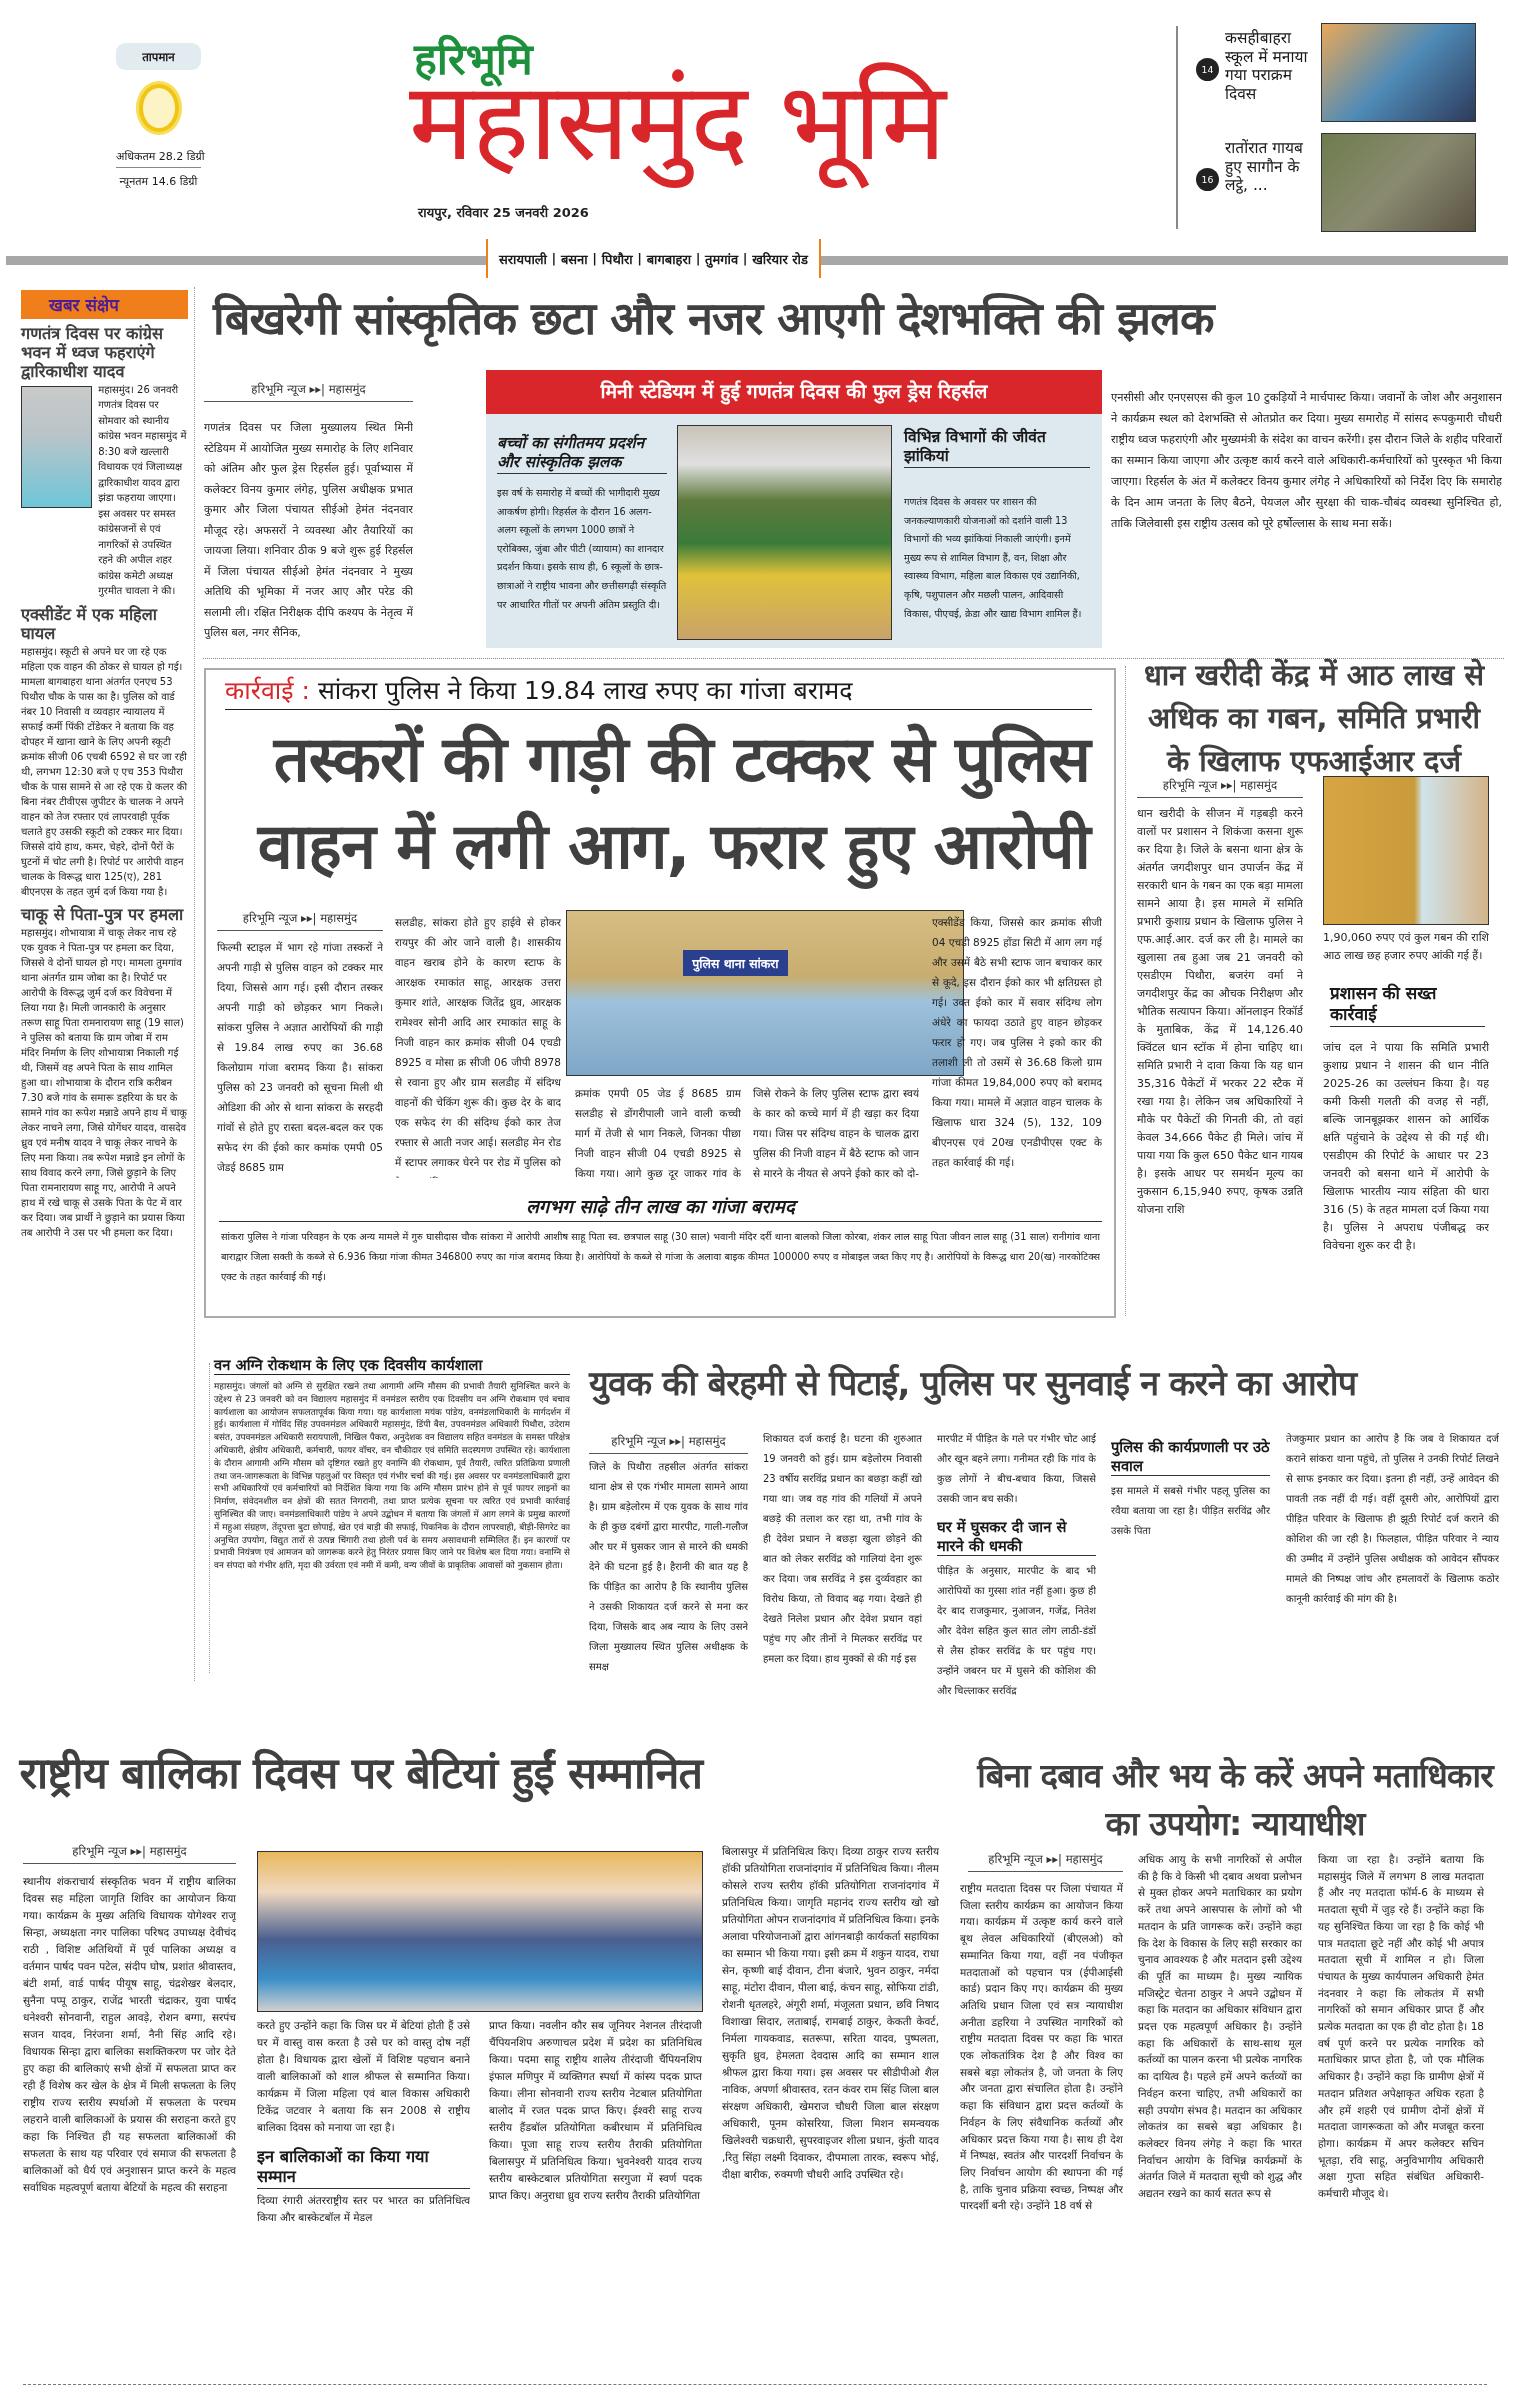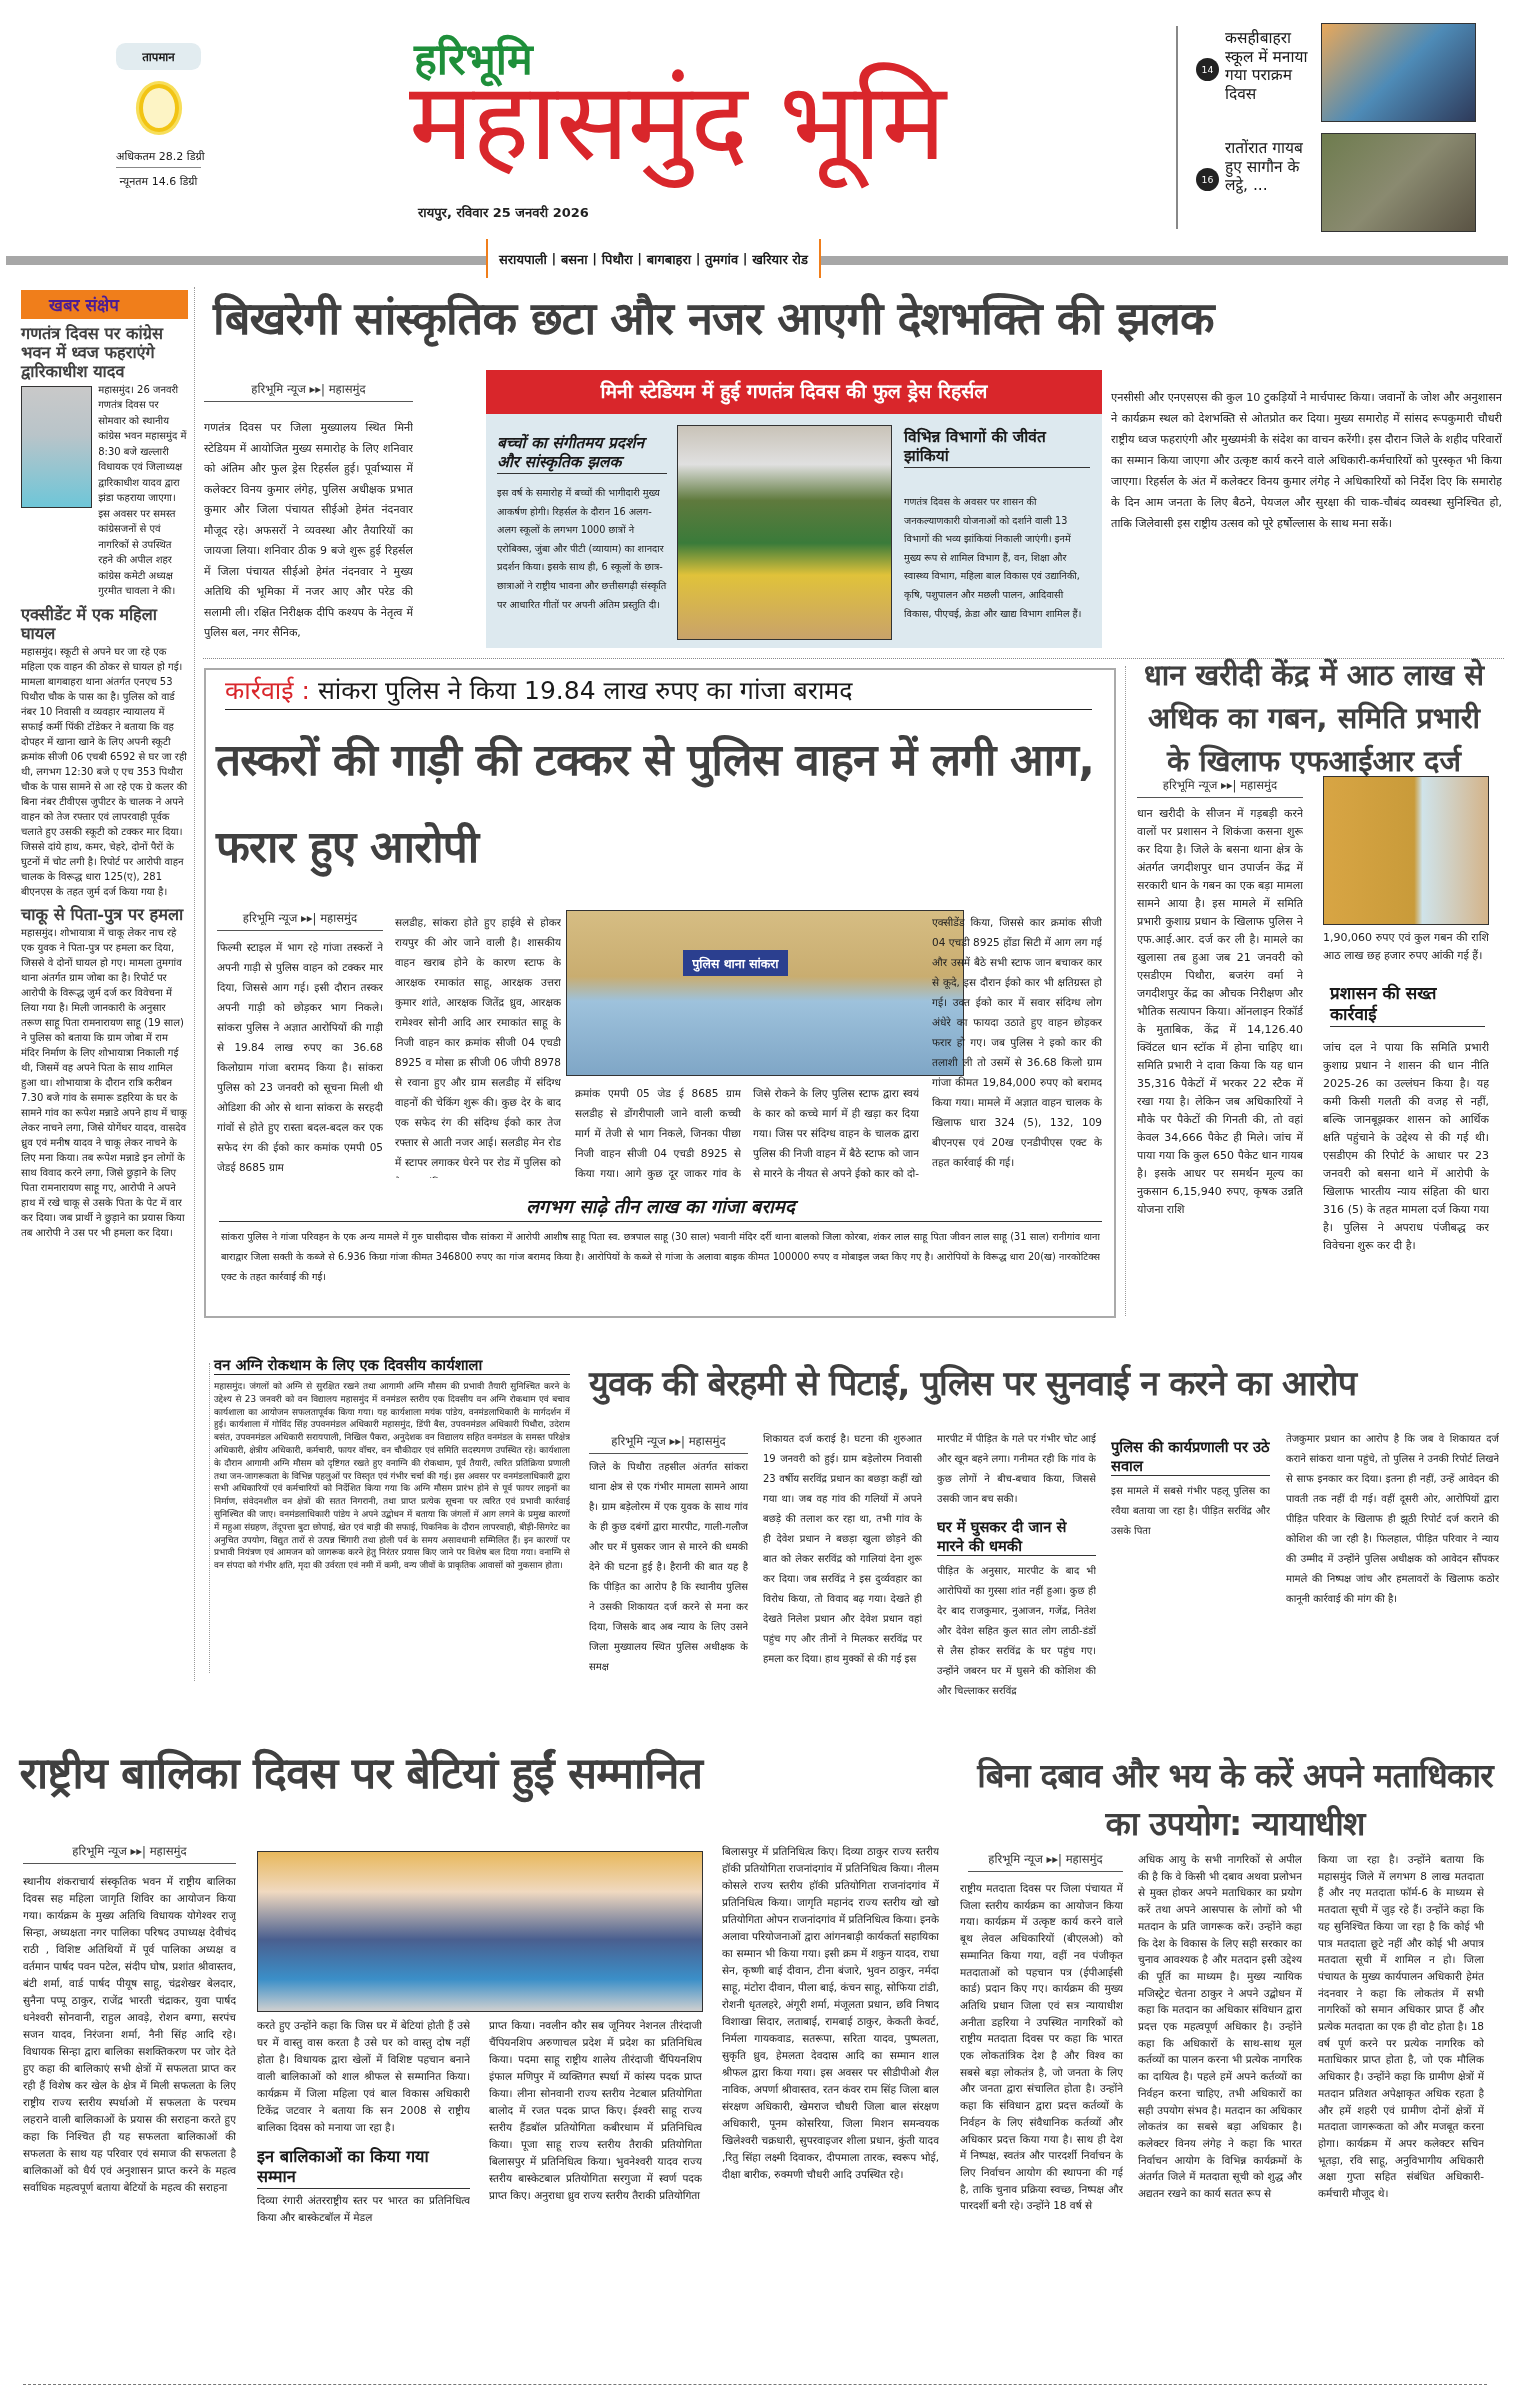--- a/index.html
+++ b/index.html
@@ -80,21 +80,21 @@
   <div class="txt-sm" style="position:absolute;left:418px;top:79px;width:186px;font-size:9.7px;line-height:18.6px;text-align:left">गणतंत्र दिवस के अवसर पर शासन की जनकल्याणकारी योजनाओं को दर्शाने वाली 13 विभागों की भव्य झांकियां निकाली जाएंगी। इनमें मुख्य रूप से शामिल विभाग हैं, वन, शिक्षा और स्वास्थ्य विभाग, महिला बाल विकास एवं उद्यानिकी, कृषि, पशुपालन और मछली पालन, आदिवासी विकास, पीएचई, क्रेडा और खाद्य विभाग शामिल हैं।</div>
 </div>
 <div class="abs txt-sm" style="left:1111px;top:387px;width:391px;height:259px;font-size:11.2px;line-height:21px">एनसीसी और एनएसएस की कुल 10 टुकड़ियों ने मार्चपास्ट किया। जवानों के जोश और अनुशासन ने कार्यक्रम स्थल को देशभक्ति से ओतप्रोत कर दिया। मुख्य समारोह में सांसद रूपकुमारी चौधरी राष्ट्रीय ध्वज फहराएंगी और मुख्यमंत्री के संदेश का वाचन करेंगी। इस दौरान जिले के शहीद परिवारों का सम्मान किया जाएगा और उत्कृष्ट कार्य करने वाले अधिकारी-कर्मचारियों को पुरस्कृत भी किया जाएगा। रिहर्सल के अंत में कलेक्टर विनय कुमार लंगेह ने अधिकारियों को निर्देश दिए कि समारोह के दिन आम जनता के लिए बैठने, पेयजल और सुरक्षा की चाक-चौबंद व्यवस्था सुनिश्चित हो, ताकि जिलेवासी इस राष्ट्रीय उत्सव को पूरे हर्षोल्लास के साथ मना सकें।</div>
 <div class="hline" style="left:203px;top:658px;width:1301px"></div>
 
 <div class="abs" style="left:204px;top:668px;width:912px;height:650px;border:2.3px solid #aaa;"></div>
 <div class="abs" style="left:225px;top:672px;width:867px;font-size:25px;border-bottom:1.5px solid #222;padding-bottom:3.1px;white-space:nowrap">
   <span style="color:#d9262b">कार्रवाई :</span>
   <span>सांकरा पुलिस ने किया 19.84 लाख रुपए का गांजा बरामद</span>
 </div>
-<div class="abs hl" style="left:216px;top:716px;width:883px;font-size:44px;line-height:87px;text-align:left;letter-spacing:-0.8px">तस्करों की गाड़ी की टक्कर से पुलिस वाहन में लगी आग, फरार हुए आरोपी</div>
+<div class="abs hl" style="left:207px;top:716px;width:883px;font-size:63px;line-height:87px;text-align:right;letter-spacing:-0.8px">तस्करों की गाड़ी की टक्कर से पुलिस वाहन में लगी आग, फरार हुए आरोपी</div>
 <div class="abs byline" style="left:217px;top:910px;width:166px;"><span>हरिभूमि न्यूज</span> ▸▸| <span>महासमुंद</span></div>
 <div class="abs txt-sm" style="left:217px;top:937px;width:166px;height:242px;line-height:20px;font-size:10.5px">फिल्मी स्टाइल में भाग रहे गांजा तस्करों ने अपनी गाड़ी से पुलिस वाहन को टक्कर मार दिया, जिससे आग गई। इसी दौरान तस्कर अपनी गाड़ी को छोड़कर भाग निकले। सांकरा पुलिस ने अज्ञात आरोपियों की गाड़ी से 19.84 लाख रुपए का 36.68 किलोग्राम गांजा बरामद किया है। सांकरा पुलिस को 23 जनवरी को सूचना मिली थी ओडिशा की ओर से थाना सांकरा के सरहदी गांवों से होते हुए रास्ता बदल-बदल कर एक सफेद रंग की ईको कार कमांक एमपी 05 जेडई 8685 ग्राम</div>
 <div class="abs txt-sm" style="left:395px;top:912px;width:166px;height:266px;line-height:20px;font-size:10.5px">सलडीह, सांकरा होते हुए हाईवे से होकर रायपुर की ओर जाने वाली है। शासकीय वाहन खराब होने के कारण स्टाफ के आरक्षक रमाकांत साहू, आरक्षक उत्तरा कुमार शांते, आरक्षक जितेंद्र ध्रुव, आरक्षक रामेश्वर सोनी आदि आर रमाकांत साहू के निजी वाहन कार क्रमांक सीजी 04 एचडी 8925 व मोसा क्र सीजी 06 जीपी 8978 से रवाना हुए और ग्राम सलडीह में संदिग्ध वाहनों की चेकिंग शुरू की। कुछ देर के बाद एक सफेद रंग की संदिग्ध ईको कार तेज रफ्तार से आती नजर आई। सलडीह मेन रोड में स्टापर लगाकर घेरने पर रोड में पुलिस को देखकर संदिग्ध वाहन</div>
 <div class="abs photo" style="left:566px;top:910px;width:398px;height:166px;background:linear-gradient(#d6bd83 0%,#c9ad70 40%,#9ec2dc 55%,#7fa6c6 100%)">
   <div style="position:absolute;left:116px;top:39px;background:#2b3f8f;color:#fff;font-size:12.4px;font-weight:bold;padding:4.6px 9.3px;white-space:nowrap">पुलिस थाना सांकरा</div>
 </div>
 <div class="abs txt-sm" style="left:575px;top:1083px;width:166px;height:97px;line-height:20px;font-size:10.5px">क्रमांक एमपी 05 जेड ई 8685 ग्राम सलडीह से डोंगरीपाली जाने वाली कच्ची मार्ग में तेजी से भाग निकले, जिनका पीछा निजी वाहन सीजी 04 एचडी 8925 से किया गया। आगे कुछ दूर जाकर गांव के बाहर कच्ची मार्ग से संदेहियों की वाहन वापस मुड़कर आने लगी</div>
 <div class="abs txt-sm" style="left:753px;top:1083px;width:166px;height:97px;line-height:20px;font-size:10.5px">जिसे रोकने के लिए पुलिस स्टाफ द्वारा स्वयं के कार को कच्चे मार्ग में ही खड़ा कर दिया गया। जिस पर संदिग्ध वाहन के चालक द्वारा पुलिस की निजी वाहन में बैठे स्टाफ को जान से मारने के नीयत से अपने ईको कार को दो-तीन बार आगे पीछे कर के तेज गति से</div>
 <div class="abs txt-sm" style="left:932px;top:912px;width:170px;height:266px;line-height:20px;font-size:10.5px">एक्सीडेंड किया, जिससे कार क्रमांक सीजी 04 एचडी 8925 होंडा सिटी में आग लग गई और उसमें बैठे सभी स्टाफ जान बचाकर कार से कूदे, इस दौरान ईको कार भी क्षतिग्रस्त हो गई। उक्त ईको कार में सवार संदिग्ध लोग अंधेरे का फायदा उठाते हुए वाहन छोड़कर फरार हो गए। जब पुलिस ने इको कार की तलाशी ली तो उसमें से 36.68 किलो ग्राम गांजा कीमत 19,84,000 रुपए को बरामद किया गया। मामले में अज्ञात वाहन चालक के खिलाफ धारा 324 (5), 132, 109 बीएनएस एवं 20ख एनडीपीएस एक्ट के तहत कार्रवाई की गई।</div>
 <div class="abs" style="left:219px;top:1193px;width:883px;text-align:center;font-size:18.6px;font-weight:bold;border-bottom:1.5px solid #333;padding-bottom:3.1px;font-style:italic">लगभग साढ़े तीन लाख का गांजा बरामद</div>

